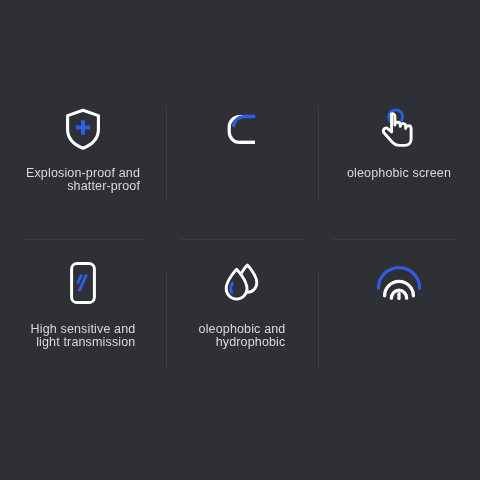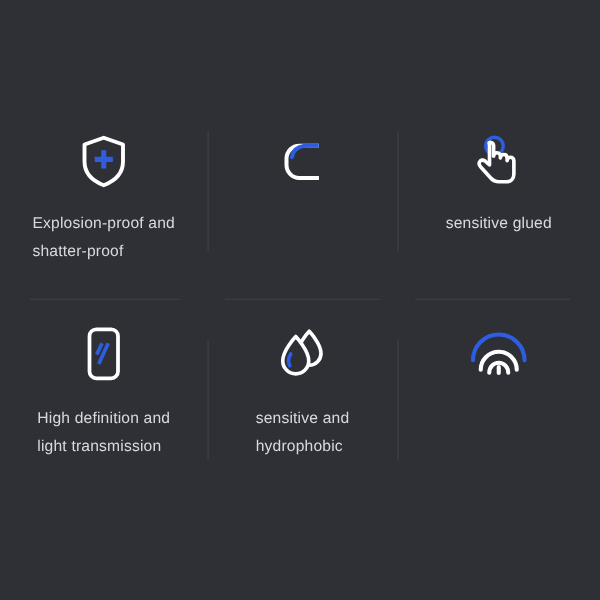--- a/index.html
+++ b/index.html
@@ -76,22 +76,22 @@
   }
   .icon-wrap svg {
     display: block;
     overflow: visible;
   }
   
   .caption {
     margin-top: 14px;
     color: #d9dade;
     font-size: 12.5px;
-    line-height: 23px;
-    text-align: left;
+    line-height: 13px;
+    text-align: right;
     letter-spacing: 0.15px;
     white-space: pre-line;
     max-width: 150px;
   }
   .feature-cell.row2 .caption {
     margin-top: 16px;
   }
 </style>
 </head>
 <body>
@@ -127,46 +127,46 @@
         <svg width="42" height="44" viewBox="0 0 42 44">
           <circle cx="17.6" cy="9.8" r="7.0" stroke="#2f5de0" stroke-width="2.8" fill="none"></circle>
           <path d="M13.6 9.6 V25.0 L10.0 21.8 C8.4 20.5 6.4 21.0 5.6 22.6 C4.9 24.0 5.4 25.3 6.6 26.6
                    L14.6 35.4 C16.3 37.4 18.3 38.4 21.2 38.4 H27.0 C30.6 38.4 33.1 35.9 33.1 32.3
                    V21.6 C33.1 19.9 31.9 18.8 30.4 18.8 C28.9 18.8 27.7 19.9 27.7 21.6
                    V19.4 C27.7 17.7 26.6 16.6 25.0 16.6 C23.5 16.6 22.3 17.7 22.3 19.4
                    V18.0 C22.3 16.3 21.2 15.2 19.6 15.2 C18.1 15.2 16.9 16.3 16.9 18.0
                    V9.6 C16.9 7.9 15.8 6.8 14.2 6.8 C12.7 6.8 13.6 7.9 13.6 9.6 Z" fill="#2e3036" stroke="#ffffff" stroke-width="2.9" stroke-linejoin="round" stroke-linecap="round"></path>
         </svg>
       </div>
-      <div class="caption">sensitive glued</div>
+      <div class="caption">oleophobic screen</div>
     </div>
 
     <div class="feature-cell row2">
       <div class="icon-wrap">
         <svg width="34" height="46" viewBox="0 0 34 46">
           <rect x="5.6" y="3.4" width="22.8" height="39.2" rx="5.4" ry="5.4" stroke="#ffffff" stroke-width="3.0" fill="none"></rect>
           <path d="M20.6 14.6 L13.0 31.2" stroke="#2f5de0" stroke-width="3.0" stroke-linecap="butt"></path>
           <path d="M15.6 14.6 L11.4 23.6" stroke="#2f5de0" stroke-width="3.0" stroke-linecap="butt"></path>
         </svg>
       </div>
-      <div class="caption">High definition and
+      <div class="caption">High sensitive and
 light transmission</div>
     </div>
 
     <div class="feature-cell row2">
       <div class="icon-wrap">
         <svg width="44" height="46" viewBox="0 0 44 46">
           <path d="M27.4 5.0 C27.4 5.0 36.8 15.0 36.8 22.6 C36.8 28.0 32.6 32.2 27.4 32.2
                    C22.2 32.2 18.0 28.0 18.0 22.6 C18.0 15.0 27.4 5.0 27.4 5.0 Z" fill="#2e3036" stroke="#ffffff" stroke-width="2.9" stroke-linejoin="round"></path>
           <path d="M16.6 9.2 C16.6 9.2 27.0 20.2 27.0 28.6 C27.0 34.5 22.4 39.1 16.6 39.1
                    C10.8 39.1 6.2 34.5 6.2 28.6 C6.2 20.2 16.6 9.2 16.6 9.2 Z" fill="#2e3036" stroke="#ffffff" stroke-width="2.9" stroke-linejoin="round"></path>
           <path d="M12.6 23.2 C10.7 26.0 10.2 29.4 11.8 32.6" stroke="#2f5de0" stroke-width="2.9" stroke-linecap="round" fill="none"></path>
         </svg>
       </div>
-      <div class="caption">sensitive and
+      <div class="caption">oleophobic and
 hydrophobic</div>
     </div>
 
     <div class="feature-cell row2">
       <div class="icon-wrap">
         <svg width="48" height="42" viewBox="0 0 48 42">
           <path d="M3.4 26.2 C3.4 14.8 12.6 5.6 24.0 5.6 C35.4 5.6 44.6 14.8 44.6 26.2" stroke="#2f5de0" stroke-width="3.3" stroke-linecap="round" fill="none"></path>
           <path d="M9.6 33.8 C9.6 25.8 16.1 19.4 24.0 19.4 C31.9 19.4 38.4 25.8 38.4 33.8" stroke="#ffffff" stroke-width="3.3" stroke-linecap="round" fill="none"></path>
           <path d="M16.4 36.2 C16.4 31.8 19.8 28.2 24.0 28.2 C28.2 28.2 31.6 31.8 31.6 36.2" stroke="#ffffff" stroke-width="3.3" stroke-linecap="round" fill="none"></path>
           <path d="M24.0 36.4 V31.6" stroke="#ffffff" stroke-width="3.3" stroke-linecap="round" fill="none"></path>

